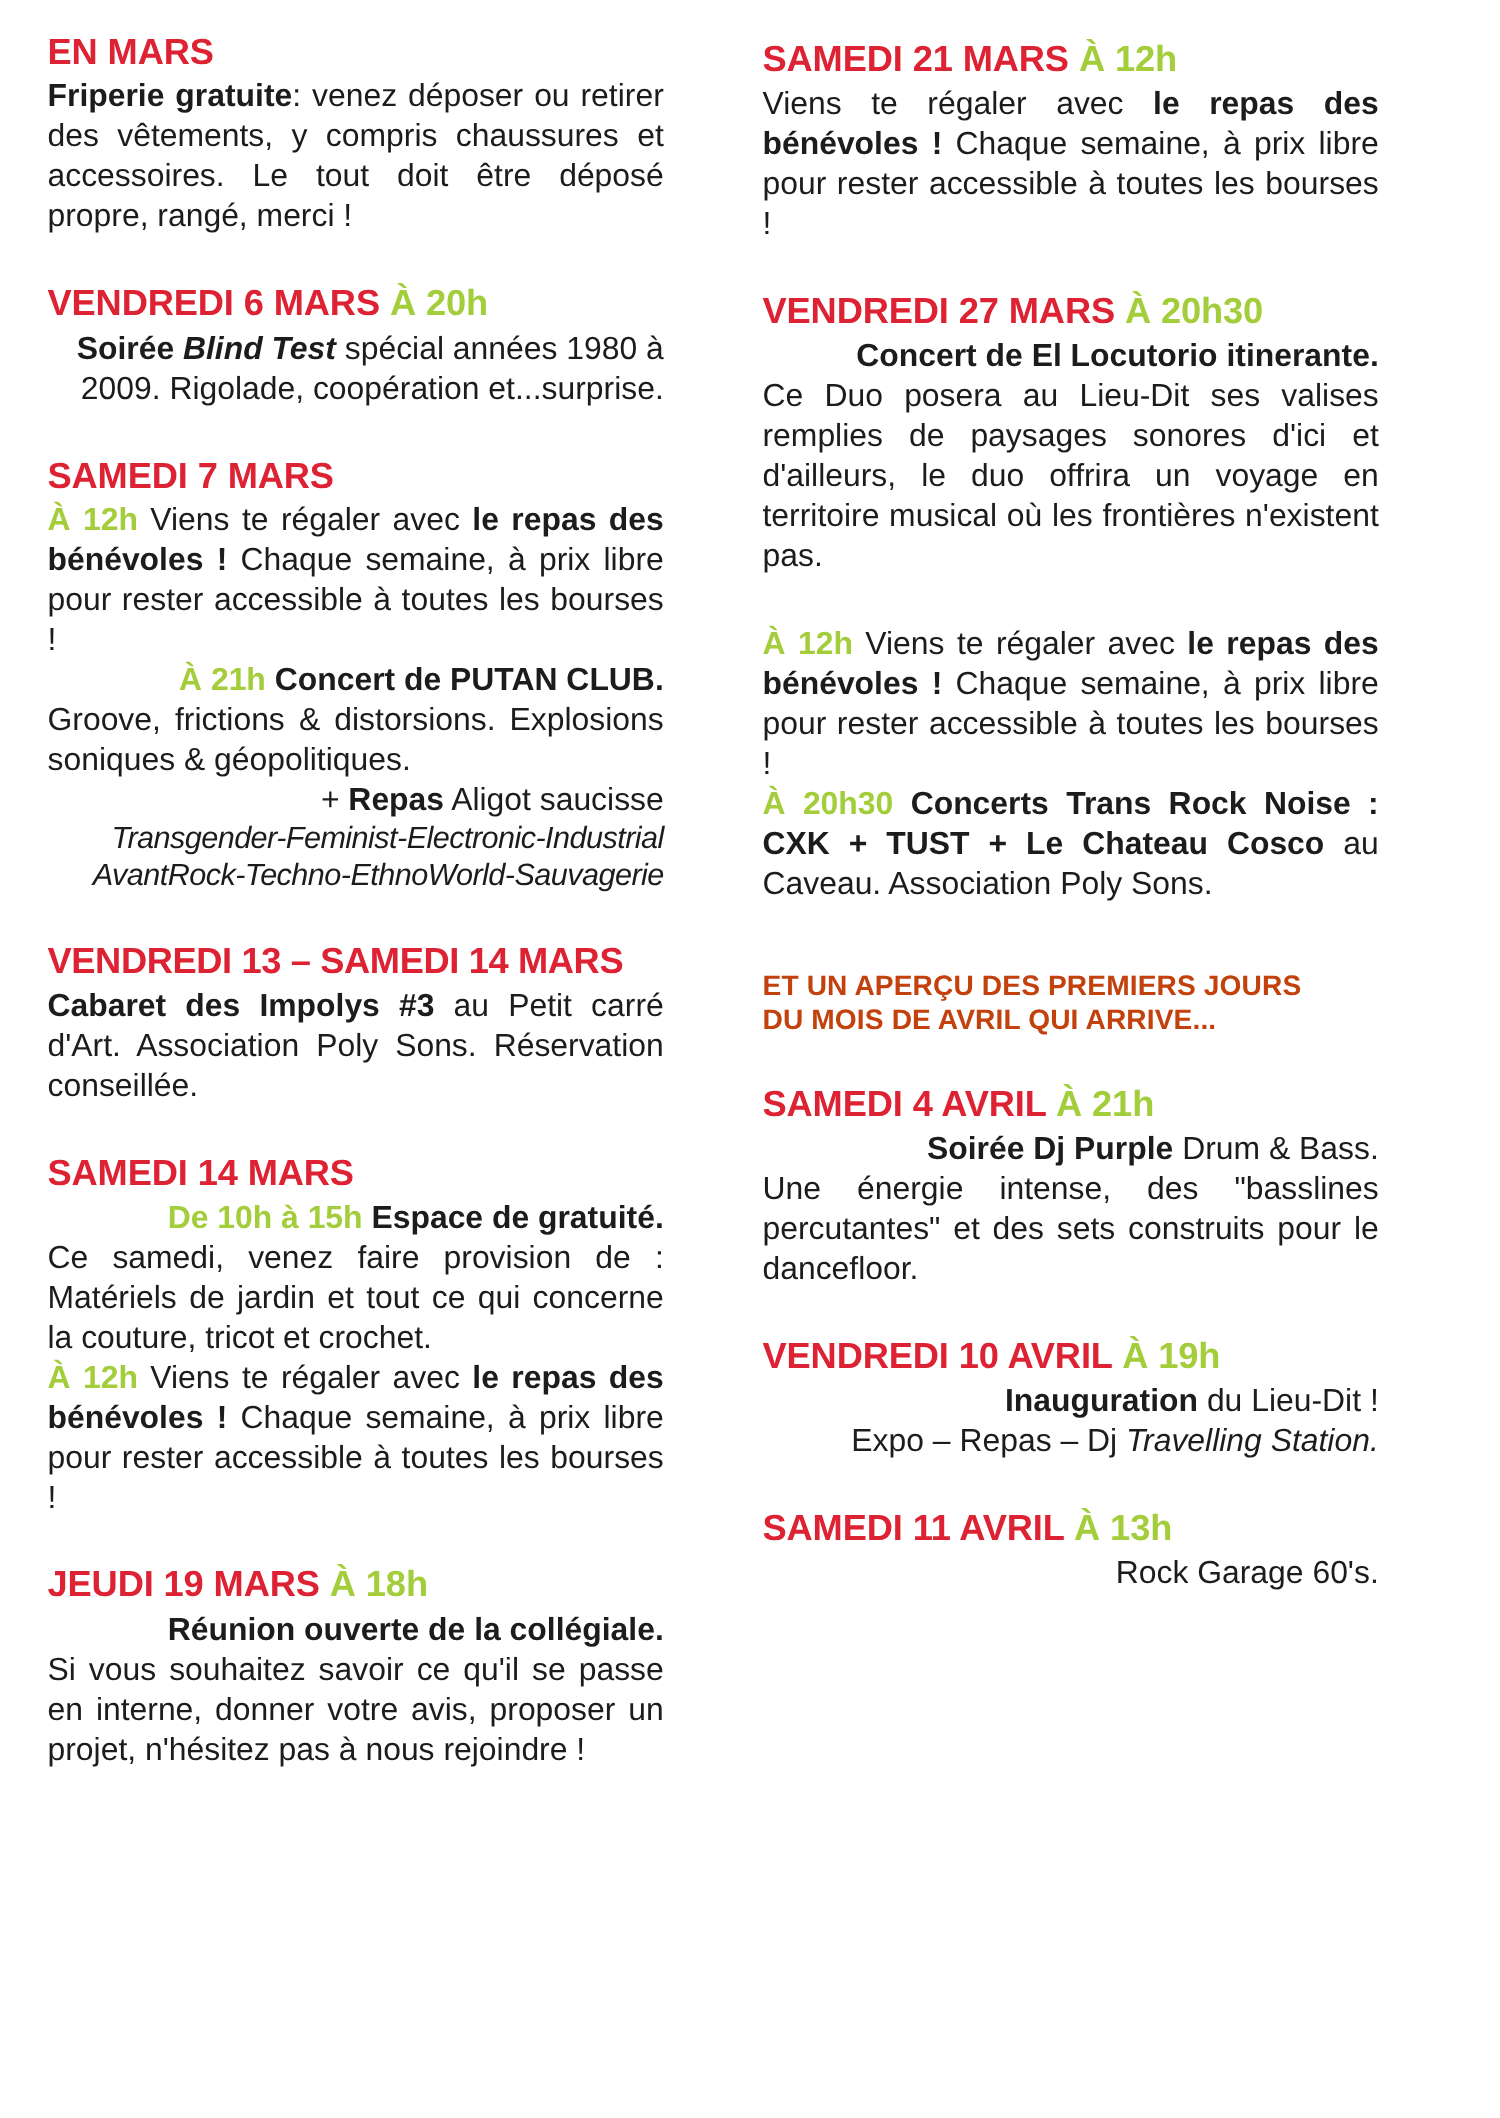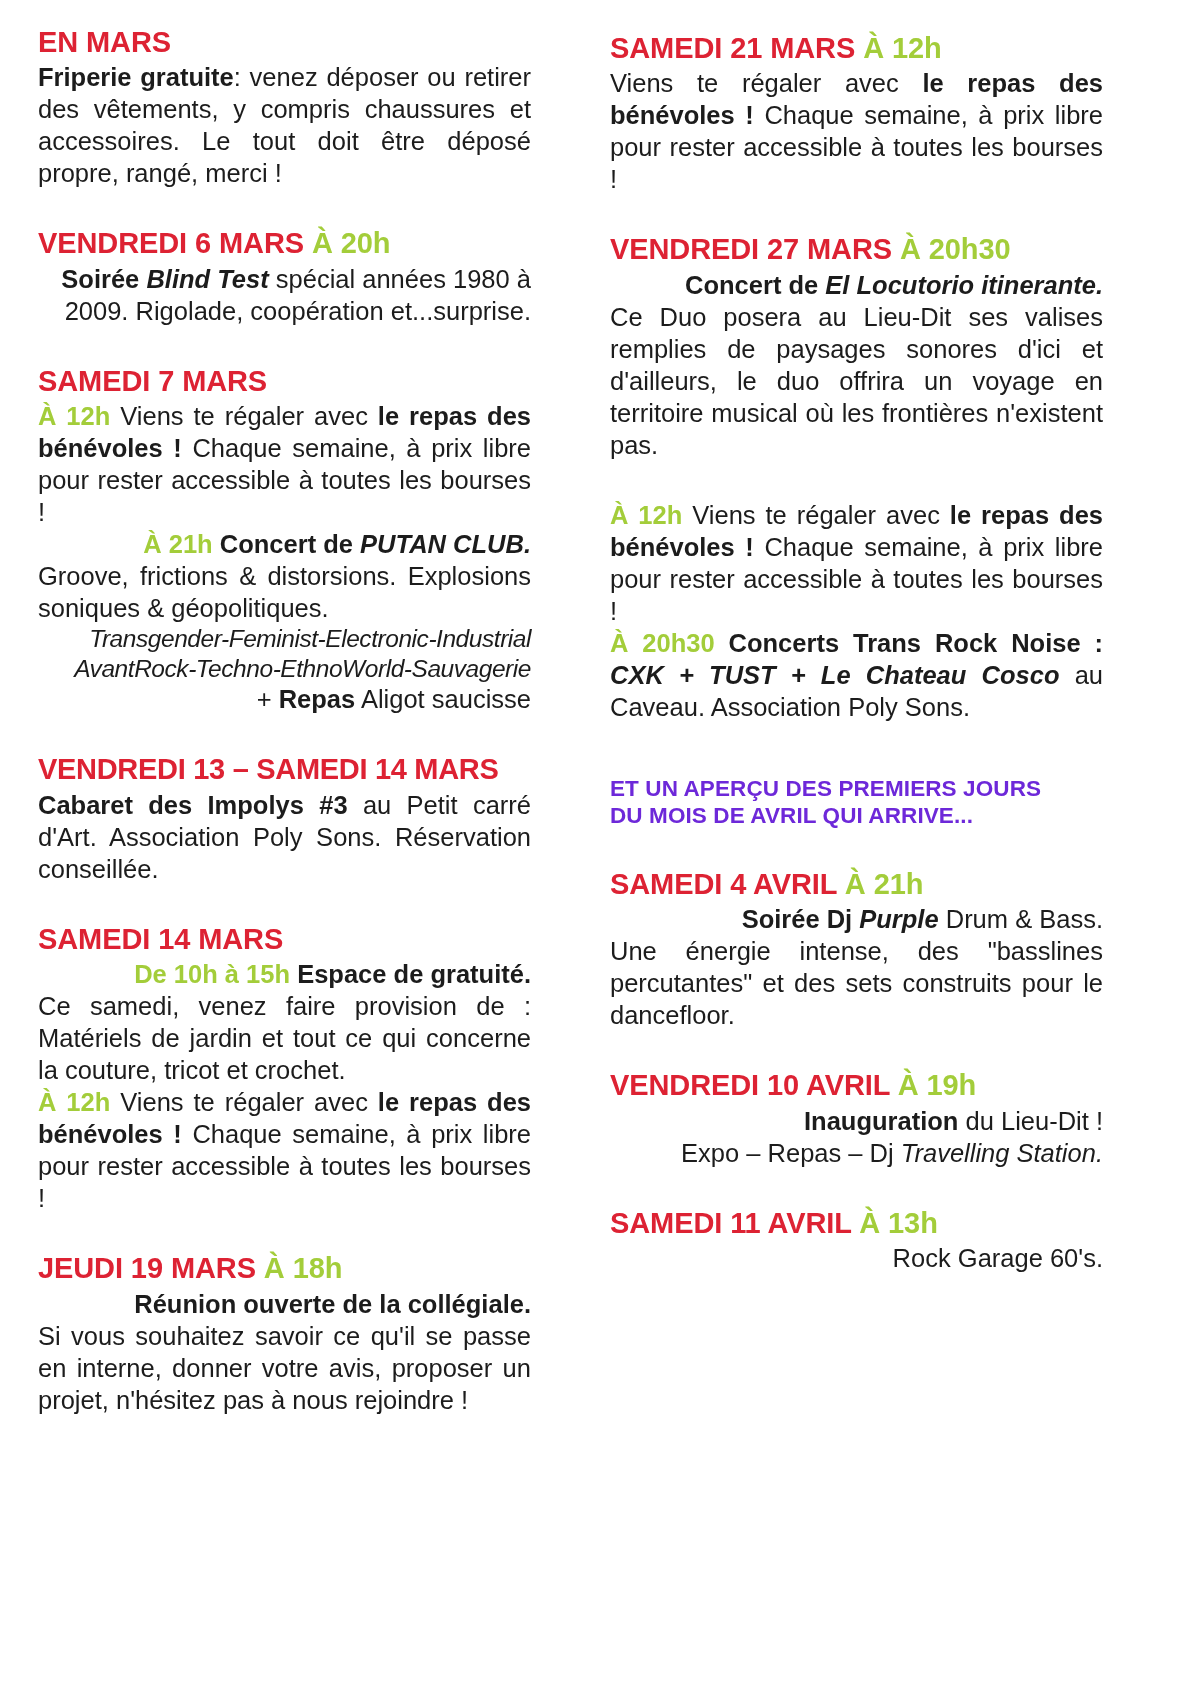--- a/index.html
+++ b/index.html
@@ -49,38 +49,38 @@
     margin-bottom: 3px;
     white-space: nowrap;
   }
   .heading .time {
     color: #a3cd3a;
   }
   .green-heading {
     font-size: 22.5px;
     font-weight: bold;
     line-height: 1.22;
-    color: #6d28d9;
+    color: #c2410c;
     letter-spacing: 0.1px;
     margin-bottom: 30px;
   }
 
   .body {
     font-size: 25.5px;
     line-height: 1.255;
     color: #1c1c1c;
     text-align: justify;
     text-justify: inter-word;
   }
   .body.left-align {
     text-align: right;
   }
   b, .b { font-weight: bold; }
   i, .i { font-style: italic; }
-  .bi { font-weight: bold; font-style: italic; }
+  .bi { font-weight: bold; }
   .time-inline {
     color: #a3cd3a;
     font-weight: bold;
   }
   .tight {
     letter-spacing: -0.3px;
   }
   .italic-line {
     font-style: italic;
     display: block;
@@ -126,25 +126,25 @@
         <span>Viens te régaler avec </span><b>le repas des bénévoles !</b><span> Chaque semaine, à prix libre pour rester accessible à toutes les bourses !</span>
       </div>
       <div class="body left-align">
         <span class="time-inline">À 21h</span>
         <b>Concert de </b><span class="bi">PUTAN CLUB.</span>
       </div>
       <div class="body">
         <span>Groove, frictions &amp; distorsions. Explosions soniques &amp; géopolitiques.</span>
       </div>
       <div class="body left-align">
+        <span>+ </span><b>Repas</b><span> Aligot saucisse</span>
+      </div>
+      <div class="body left-align">
         <span class="italic-line">Transgender-Feminist-Electronic-Industrial</span>
         <span class="italic-line">AvantRock-Techno-EthnoWorld-Sauvagerie</span>
-      </div>
-      <div class="body left-align">
-        <span>+ </span><b>Repas</b><span> Aligot saucisse</span>
       </div>
     </div>
 
     <div class="event">
       <div class="heading tight">
         <span>VENDREDI 13 – SAMEDI 14 MARS</span>
       </div>
       <div class="body">
         <b>Cabaret des Impolys #3</b><span> au Petit carré d'Art. Association Poly Sons. Réservation conseillée.</span>
       </div>

